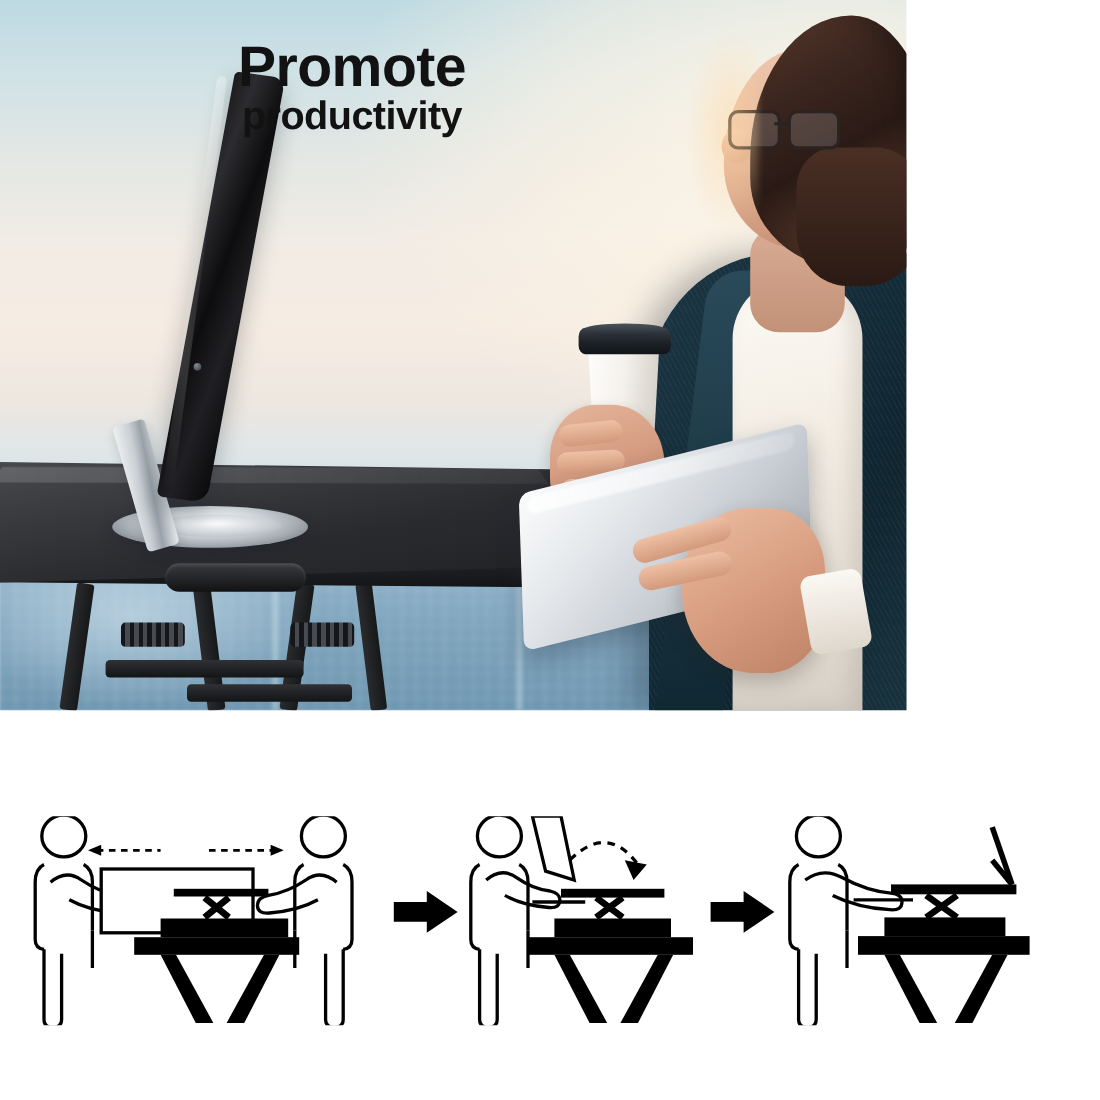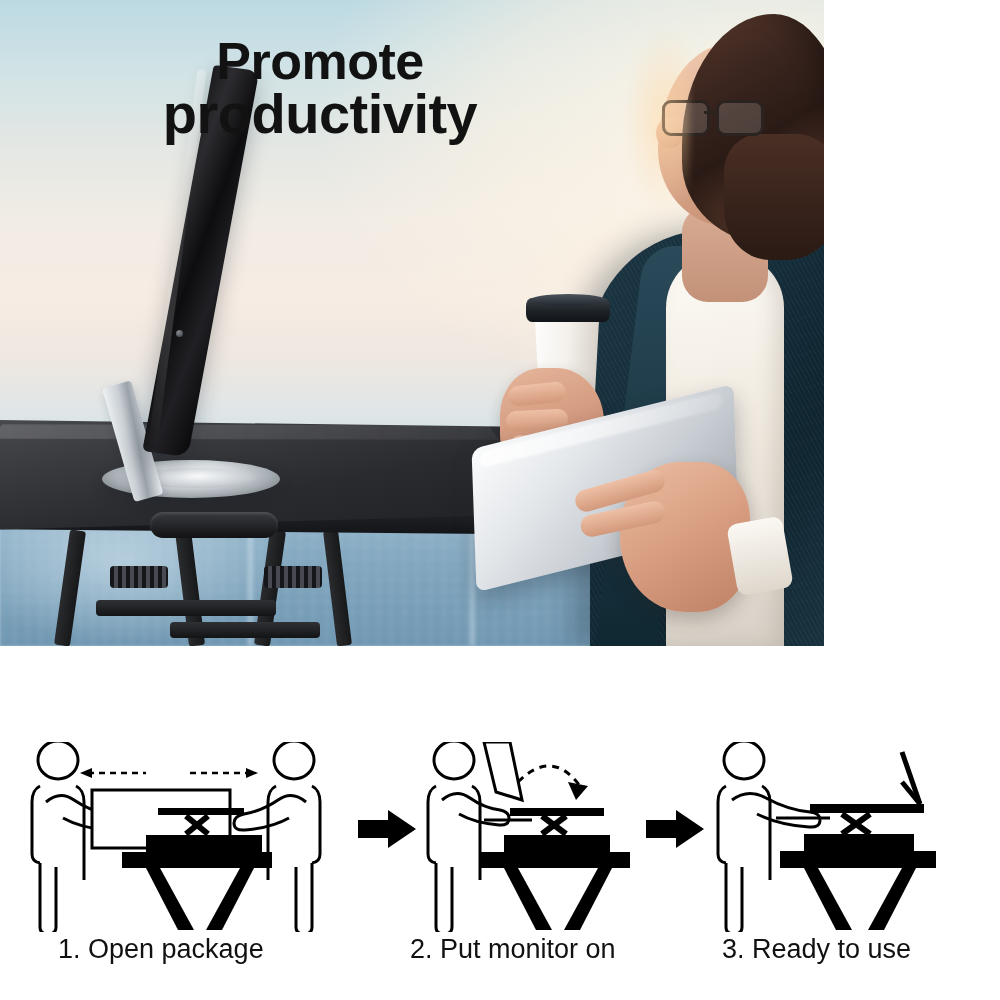--- a/index.html
+++ b/index.html
@@ -129,21 +129,21 @@
     transform:rotate(-14deg) skewX(-12deg);border-radius:8px;filter:blur(1px);}
   .hand-tab{position:absolute;left:150px;top:462px;width:130px;height:150px;
     background:linear-gradient(150deg,#ecbda2,#d69b7e 55%,#bd8266);border-radius:46% 38% 40% 50%;
     box-shadow:0 8px 18px rgba(40,30,24,.24);}
   .cuff{position:absolute;left:262px;top:520px;width:56px;height:72px;
     background:linear-gradient(180deg,#fbf8f3,#ded7cc);border-radius:10px;transform:rotate(-10deg);}
 
   
   .headline{position:absolute;left:0;top:36px;width:640px;text-align:center;
     color:#121212;font-weight:700;font-size:52px;line-height:.98;letter-spacing:-.5px;}
-  .headline .l2{display:block;font-size:56px;}
+  .headline .l2{display:block;font-size:36px;}
 
   
   .panel{position:absolute;left:0;top:646px;width:1000px;height:354px;background:#fff;}
   .sub{position:absolute;left:0;top:20px;width:1000px;text-align:center;
     font-size:44px;font-weight:700;color:#0b0b0b;letter-spacing:-.3px;}
   .steps{position:absolute;left:0;top:96px;width:1000px;height:190px;}
   .step{position:absolute;top:0;height:190px;}
   .s1{left:18px;width:330px;}
   .s2{left:418px;width:230px;}
   .s3{left:706px;width:270px;}
@@ -355,19 +355,14 @@
           </g>
           <g stroke="#000" stroke-width="6" fill="none">
             <line x1="136" y1="72" x2="164" y2="92"></line>
             <line x1="164" y1="72" x2="136" y2="92"></line>
           </g>
           <line x1="70" y1="76" x2="124" y2="76" stroke="#000" stroke-width="3"></line>
         </svg>
       </div>
     </div>
 
-    <div class="captions">
-      <div class="cap c1">1. Open package</div>
-      <div class="cap c2">2. Put monitor on</div>
-      <div class="cap c3">3. Ready to use</div>
-    </div>
   </div>
 </div>
 
 </body></html>

